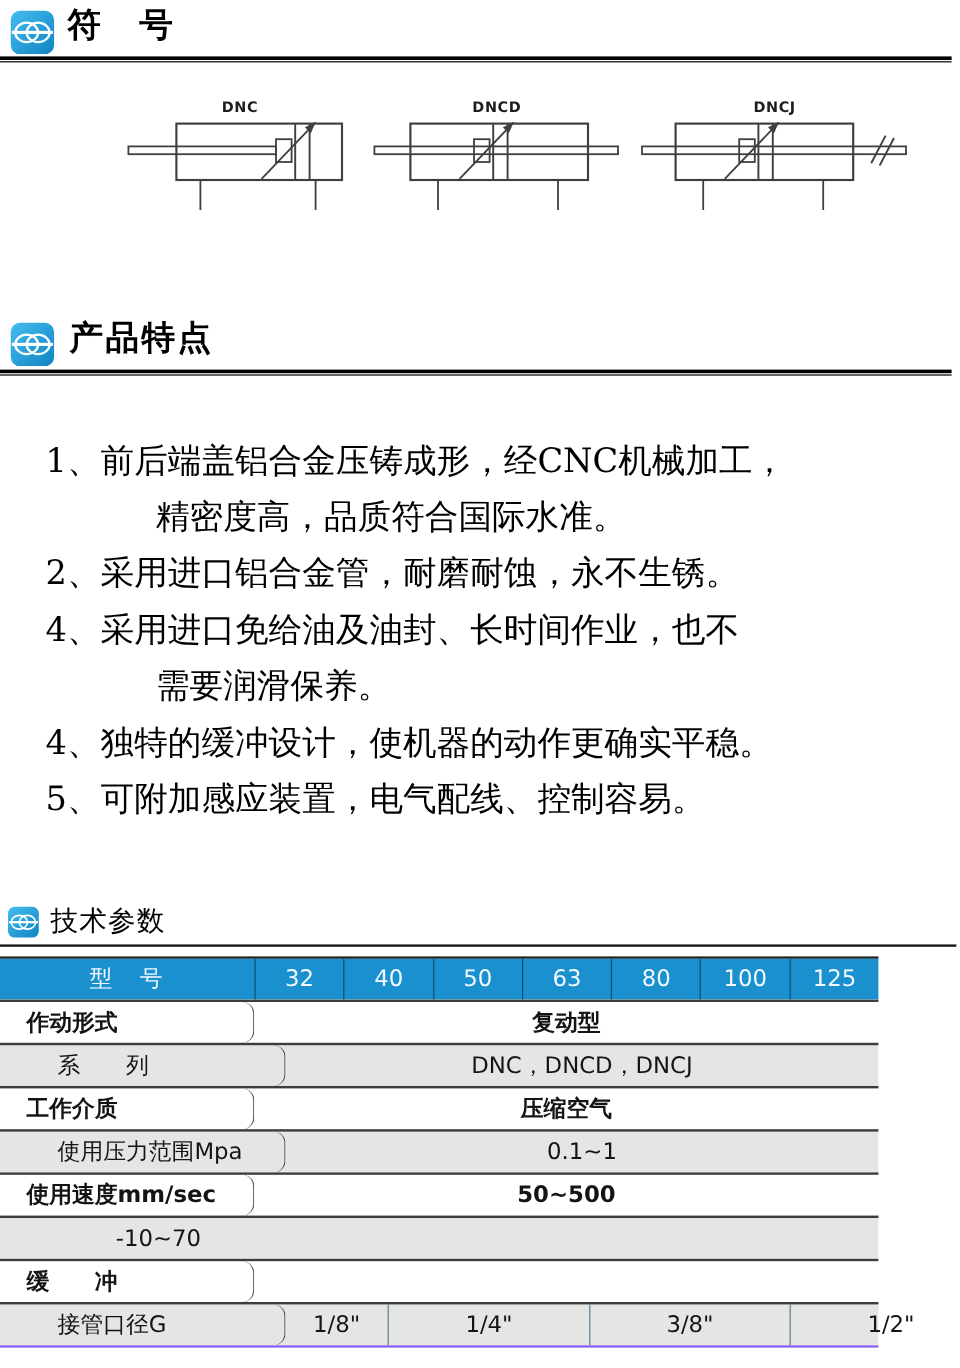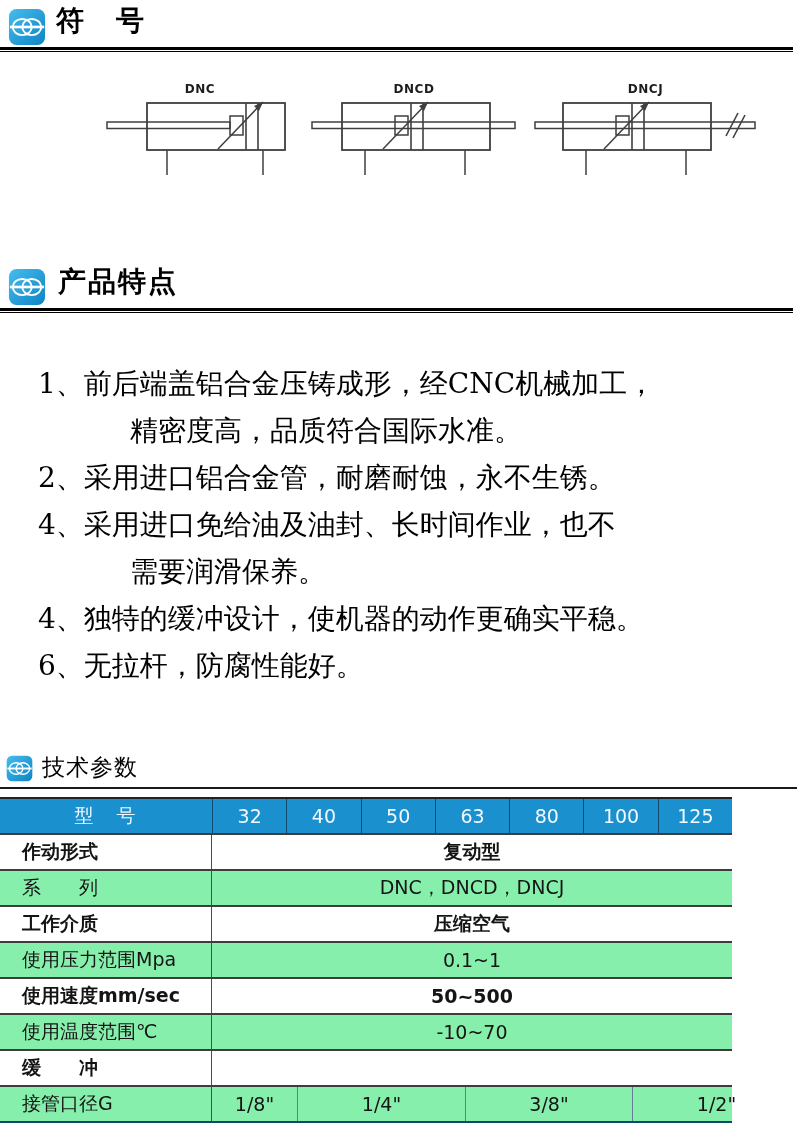--- a/index.html
+++ b/index.html
@@ -34,38 +34,38 @@
   .features{
     position:absolute;top:360px;left:30px;width:745px;
     font-family:"DejaVu Serif","Liberation Serif",serif;
     font-size:28px;color:#000;line-height:47px;white-space:nowrap;
   }
   .feat-line{padding-left:8px;}
   .feat-line.cont{padding-left:100px;}
   
   .spec-table{
     position:absolute;top:797px;left:0;width:732px;
-    border-top:2px solid #222;border-bottom:2px solid #0c4a6e;
+    border-top:2px solid #222;border-bottom:2px solid #8b5cf6;
     font-size:19px;
   }
   .t-head{
     display:grid;grid-template-columns:212px repeat(7,1fr);
     height:34px;background:#1a90cf;color:#f2f9ff;
   }
   .t-head .cell{display:flex;align-items:center;justify-content:center;}
   .t-head .cell + .cell{border-left:1px solid rgba(10,40,60,0.65);}
   .t-head .label-cell{letter-spacing:2px;}
   .t-row{display:grid;grid-template-columns:212px 1fr;height:34px;border-top:2px solid #3d3d3d;}
   .t-row.last{grid-template-columns:212px 85px 168px 167px 168px;}
   .t-row.bg-white{background:#ffffff;}
-  .t-row.bg-blue{background:#86efac;}
+  .t-row.bg-blue{background:#e5e5e5;padding-left:26px;}
   .t-row.bold{font-weight:bold;}
   .t-label{
     display:flex;align-items:center;padding-left:22px;
-    border-right:1.5px solid #4c4c4c;color:#141414;
+    border-right:1.5px solid #4c4c4c;color:#141414;border-radius:10px;
   }
   .t-value{display:flex;align-items:center;justify-content:center;color:#141414;}
   .t-frac{display:flex;align-items:center;justify-content:center;color:#141414;}
   .t-frac + .t-frac{border-left:1.5px solid #5f7e92;}
   .stroke{stroke:#3f3f3f;fill:none;}
 </style>
 </head>
 <body>
 
 <div class="page">
@@ -147,21 +147,21 @@
   <div class="sec-title" style="left:58px;top:263px">产品特点</div>
   <div class="sec-rule" style="top:308px"></div>
 
   <div class="features">
     <div class="feat-line">1、前后端盖铝合金压铸成形，经CNC机械加工，</div>
     <div class="feat-line cont">精密度高，品质符合国际水准。</div>
     <div class="feat-line">2、采用进口铝合金管，耐磨耐蚀，永不生锈。</div>
     <div class="feat-line">4、采用进口免给油及油封、长时间作业，也不</div>
     <div class="feat-line cont">需要润滑保养。</div>
     <div class="feat-line">4、独特的缓冲设计，使机器的动作更确实平稳。</div>
-    <div class="feat-line">6、无拉杆，防腐性能好。</div>
+    <div class="feat-line">5、可附加感应装置，电气配线、控制容易。</div>
   </div>
 
   <svg class="sec-icon" style="left:6px;top:755px" width="27" height="27" viewBox="0 0 40 40">
     <defs>
         <linearGradient id="g3" x1="0" y1="0" x2="1" y2="1">
       <stop offset="0" stop-color="#45bdee"></stop>
           <stop offset="1" stop-color="#0f84c4"></stop>
     </linearGradient>
       </defs>
     <rect x="1" y="1" width="38" height="38" rx="8" fill="url(#g3)"></rect>
@@ -198,21 +198,20 @@
     </div>
     <div class="t-row bg-blue">
       <div class="t-label">使用压力范围Mpa</div>
       <div class="t-value">0.1~1</div>
     </div>
     <div class="t-row bg-white bold">
       <div class="t-label">使用速度mm/sec</div>
       <div class="t-value">50~500</div>
     </div>
     <div class="t-row bg-blue">
-      <div class="t-label">使用温度范围℃</div>
       <div class="t-value">-10~70</div>
     </div>
     <div class="t-row bg-white bold">
       <div class="t-label">缓　　冲</div>
     </div>
     <div class="t-row bg-blue last">
       <div class="t-label">接管口径G</div>
       <div class="t-frac">1/8"</div>
       <div class="t-frac">1/4"</div>
       <div class="t-frac">3/8"</div>

